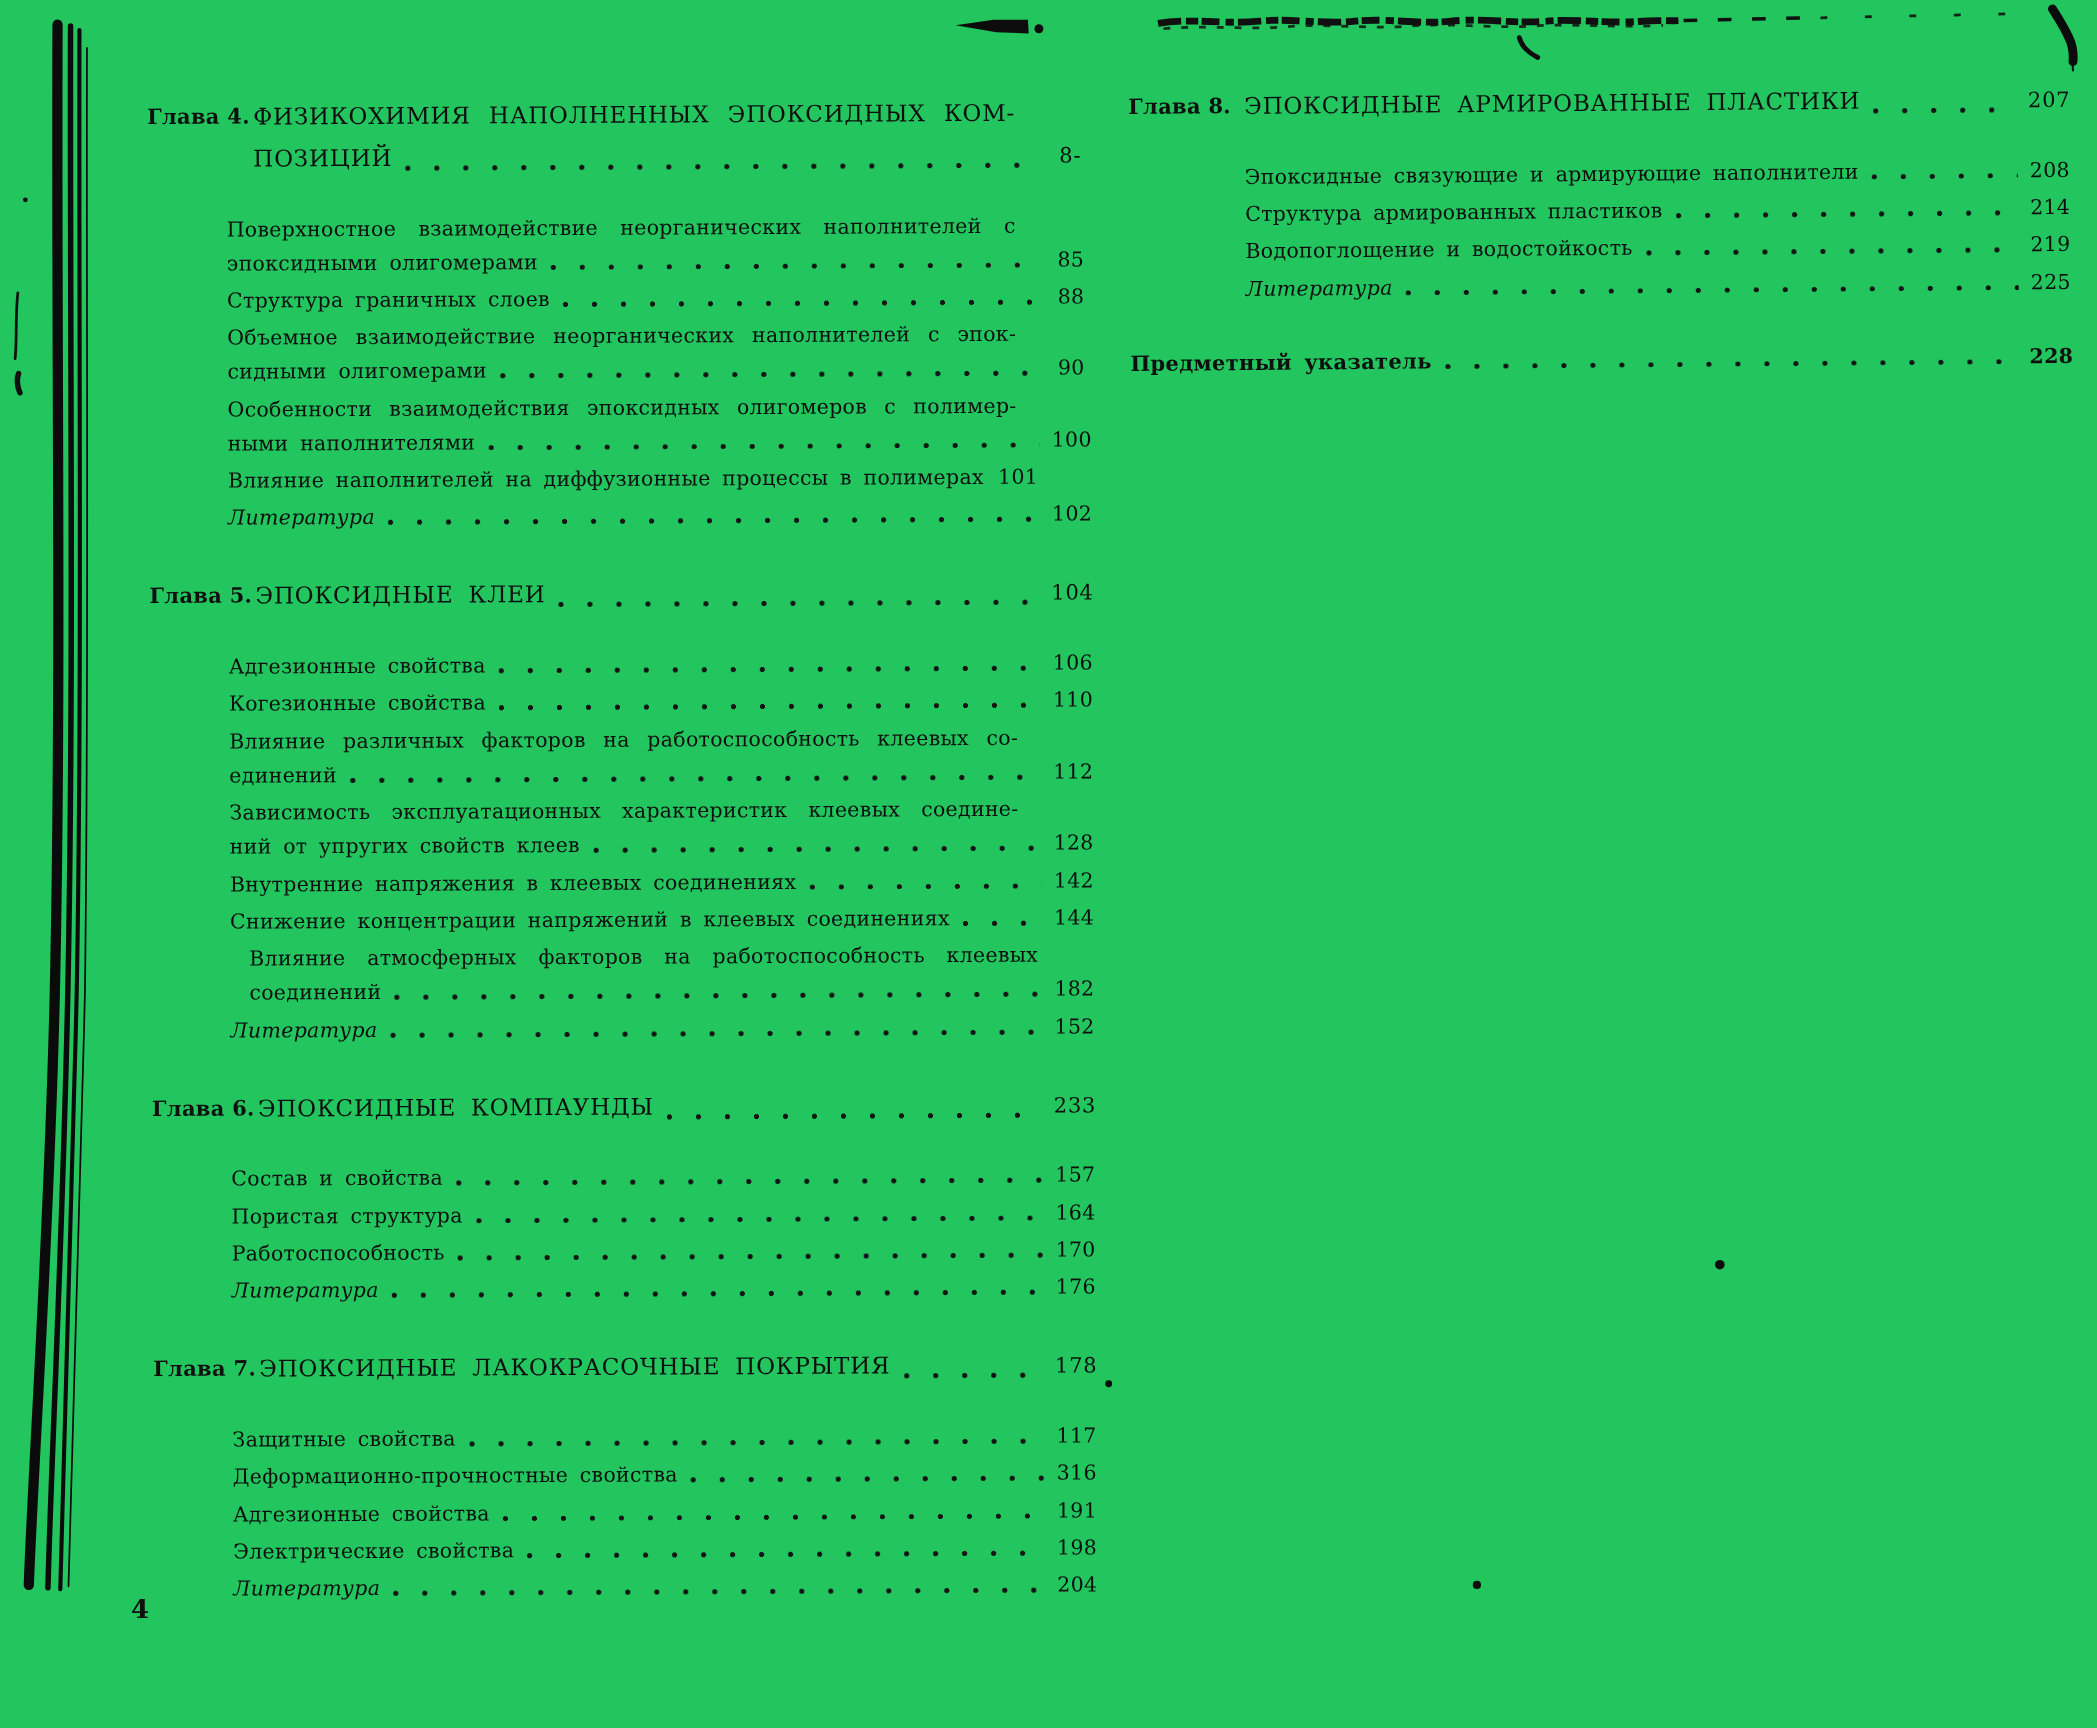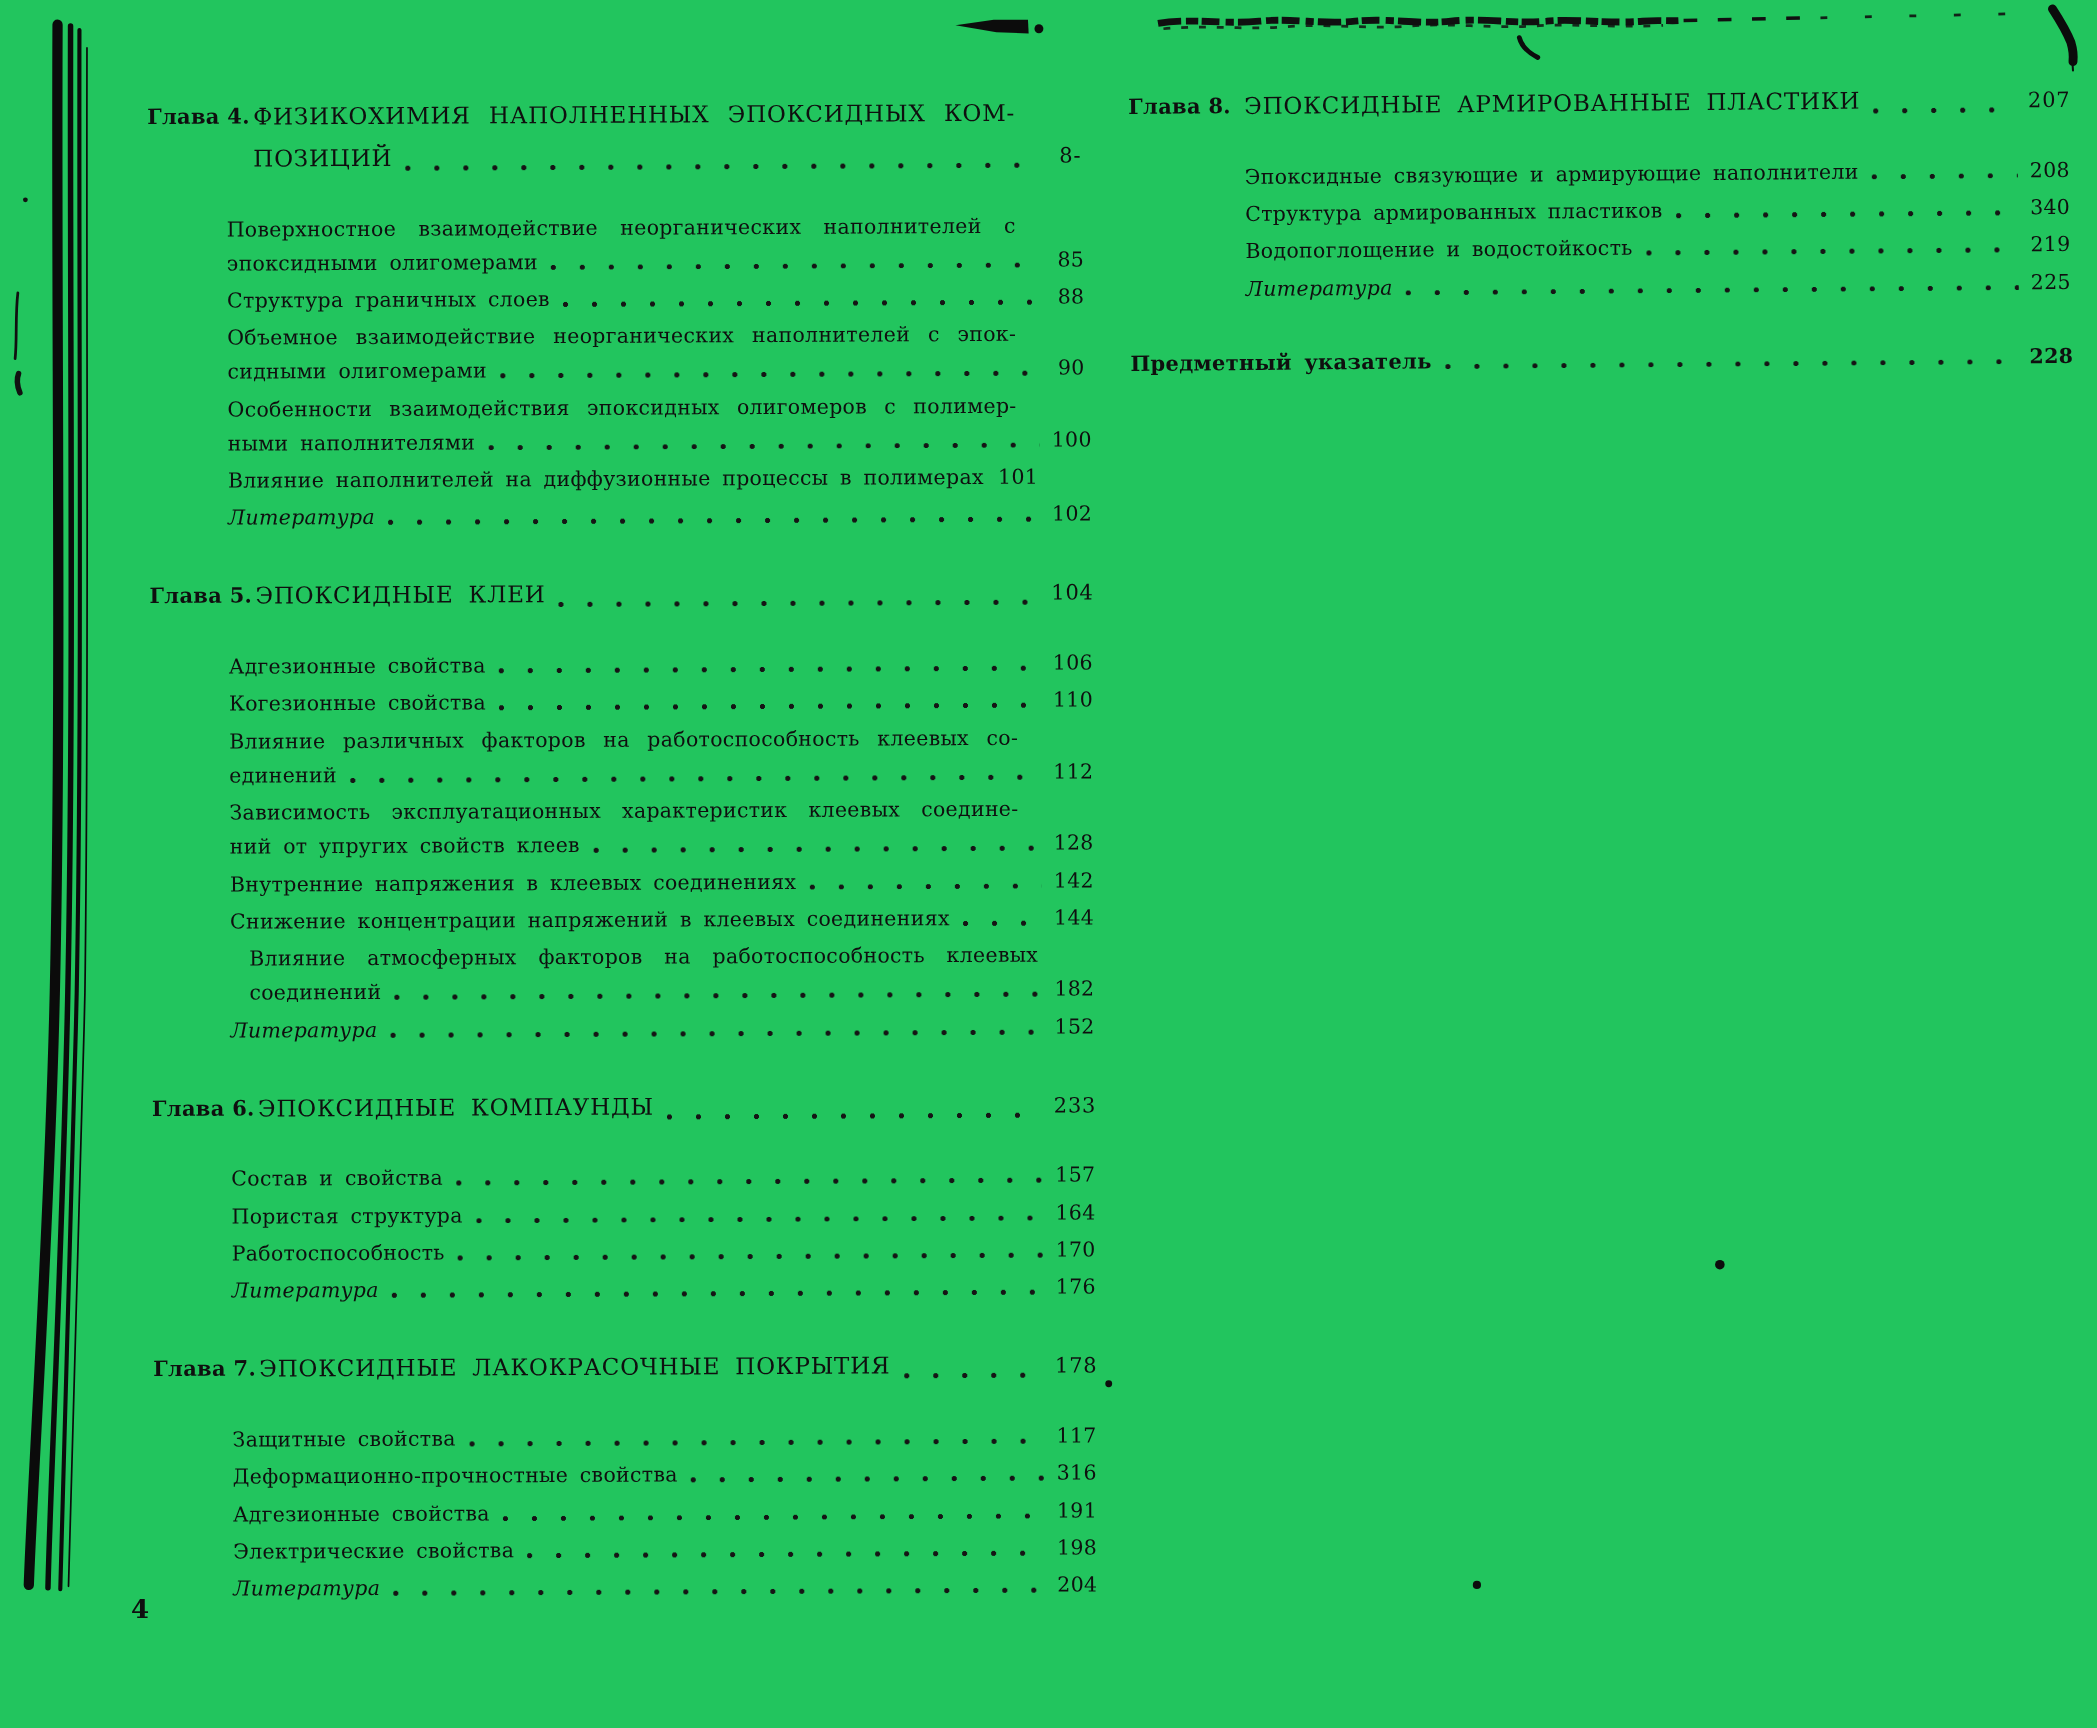--- a/index.html
+++ b/index.html
@@ -337,21 +337,21 @@
             <div class="line last">
               <span class="t">Эпоксидные связующие и армирующие наполнители</span>
               <span class="leader"></span>
               <span class="pg">208</span>
             </div>
           </div>
           <div class="entry">
             <div class="line last">
               <span class="t">Структура армированных пластиков</span>
               <span class="leader"></span>
-              <span class="pg">340</span>
+              <span class="pg">214</span>
             </div>
           </div>
           <div class="entry">
             <div class="line last">
               <span class="t">Водопоглощение и водостойкость</span>
               <span class="leader"></span>
               <span class="pg">219</span>
             </div>
           </div>
           <div class="entry italic">

